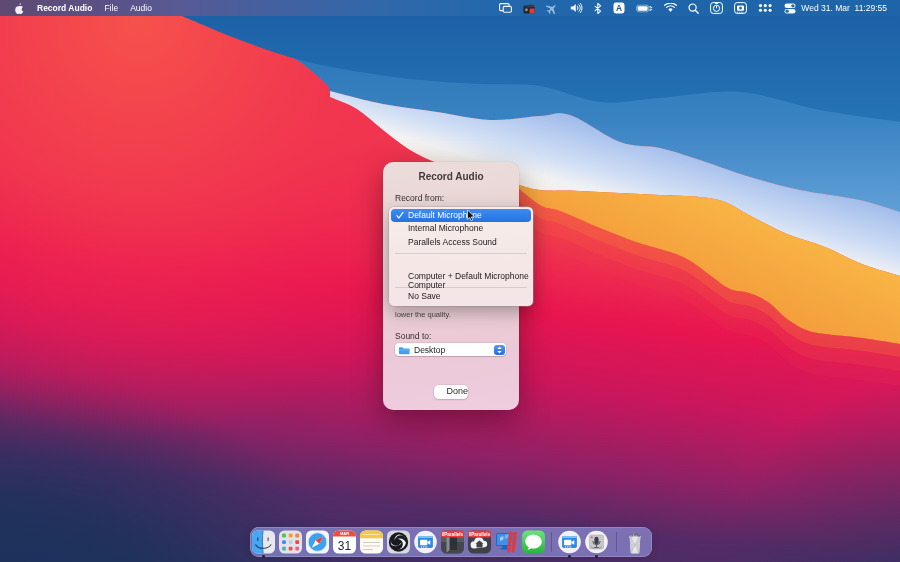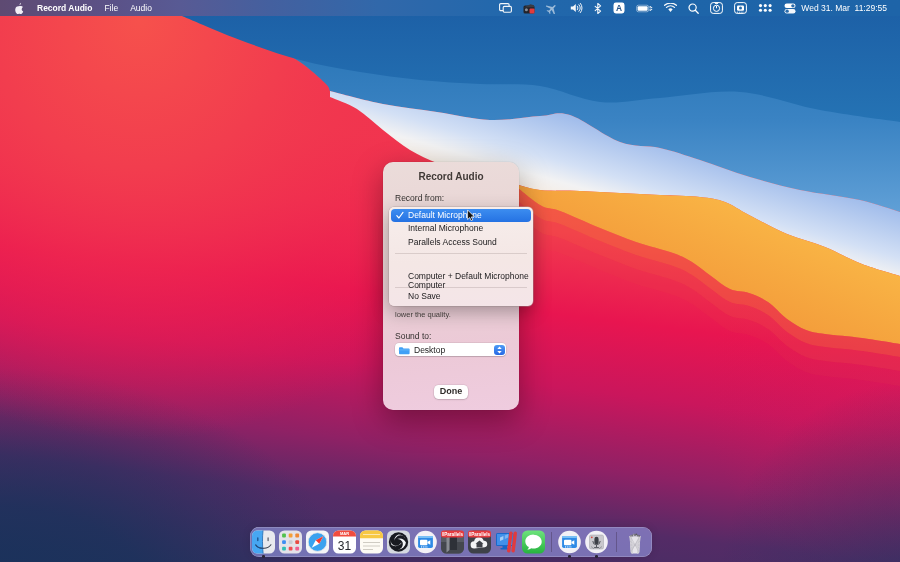--- a/index.html
+++ b/index.html
@@ -23,21 +23,21 @@
   #win .lbl{font-size:8.5px;color:#33302e;}
   #lowq{position:absolute;left:12px;top:148px;font-size:7.5px;color:#4c4643;}
   #saveto{position:absolute;left:12px;top:169px;}
   #selbox{position:absolute;left:12px;top:181px;width:111px;height:13px;background:#fff;border-radius:4px;
      box-shadow:0 0 0 0.5px rgba(0,0,0,0.12),0 1px 1px rgba(0,0,0,0.15);display:flex;align-items:center;}
   #selbox .txt{font-size:8.5px;color:#1d1c1c;margin-left:4px;}
   #stepper{position:absolute;right:1.5px;top:1.5px;width:11px;height:10px;border-radius:3px;
      background:linear-gradient(#4d9bf5,#2667e4);display:flex;flex-direction:column;align-items:center;justify-content:center;}
   #donebtn{position:absolute;left:51px;top:223px;width:34px;height:13.5px;background:#fffefe;border-radius:4.5px;
      box-shadow:0 0.5px 1.5px rgba(0,0,0,0.25),0 0 0 0.5px rgba(0,0,0,0.06);
-     font-size:9px;color:#2f2b29;text-align:center;line-height:13.5px;font-weight:bold;}
+     font-size:9px;color:#2f2b29;text-align:right;line-height:13.5px;}
   
   #popup{position:absolute;left:389px;top:207px;width:144px;height:99px;z-index:20;border-radius:5px;
     background:linear-gradient(178deg,#f7eeec 0%,#f4e7e5 55%,#f4e5e8 100%);
     box-shadow:0 6px 18px rgba(0,0,0,0.3),0 0 0 0.5px rgba(190,170,170,0.8);}
   .prow{position:absolute;left:2px;width:140px;height:13.5px;font-size:8.5px;color:#1b1a1c;line-height:13.5px;white-space:nowrap;}
   .prow .t{position:absolute;left:17px;top:0;}
   #prow1{background:linear-gradient(#3c8df0,#2572e3);border-radius:4px;color:#fff;}
   .psep{position:absolute;left:6px;width:132px;height:0.8px;background:rgba(70,50,50,0.15);}
   
   #dock{position:absolute;left:250px;top:527px;width:402px;height:30px;z-index:10;border-radius:9px;

